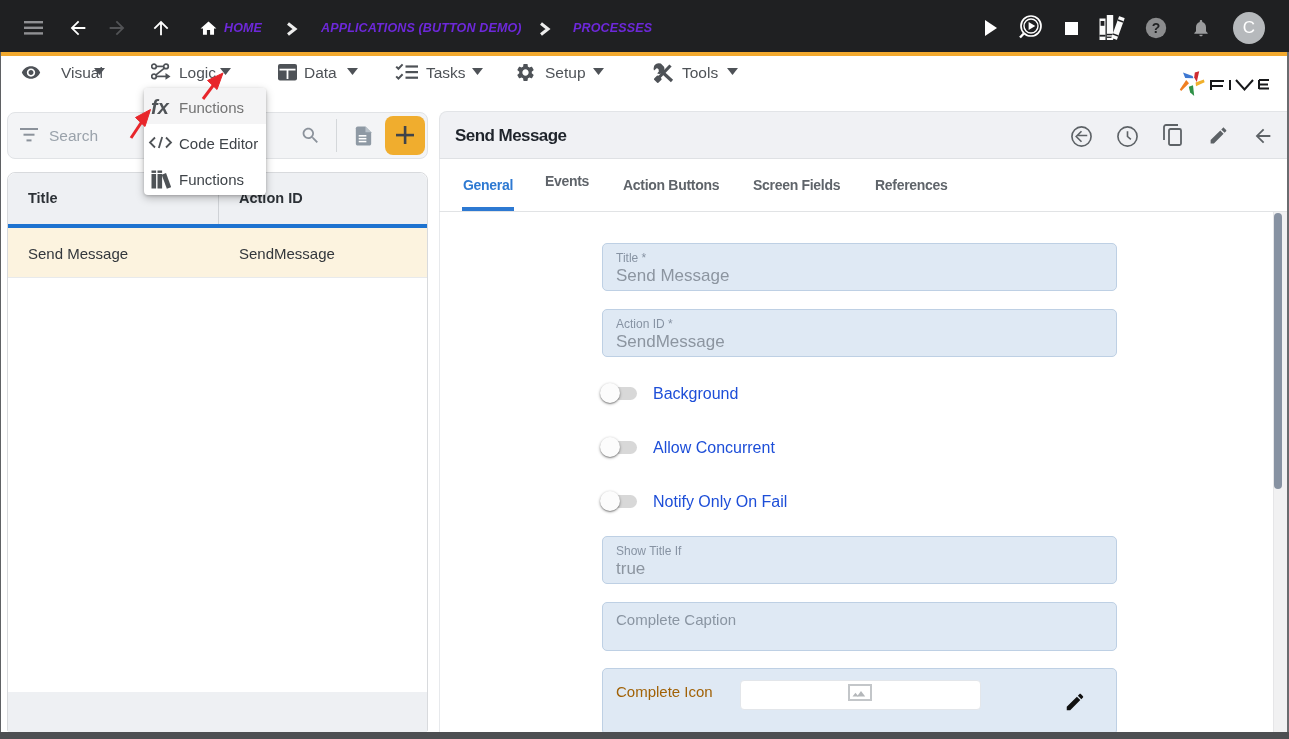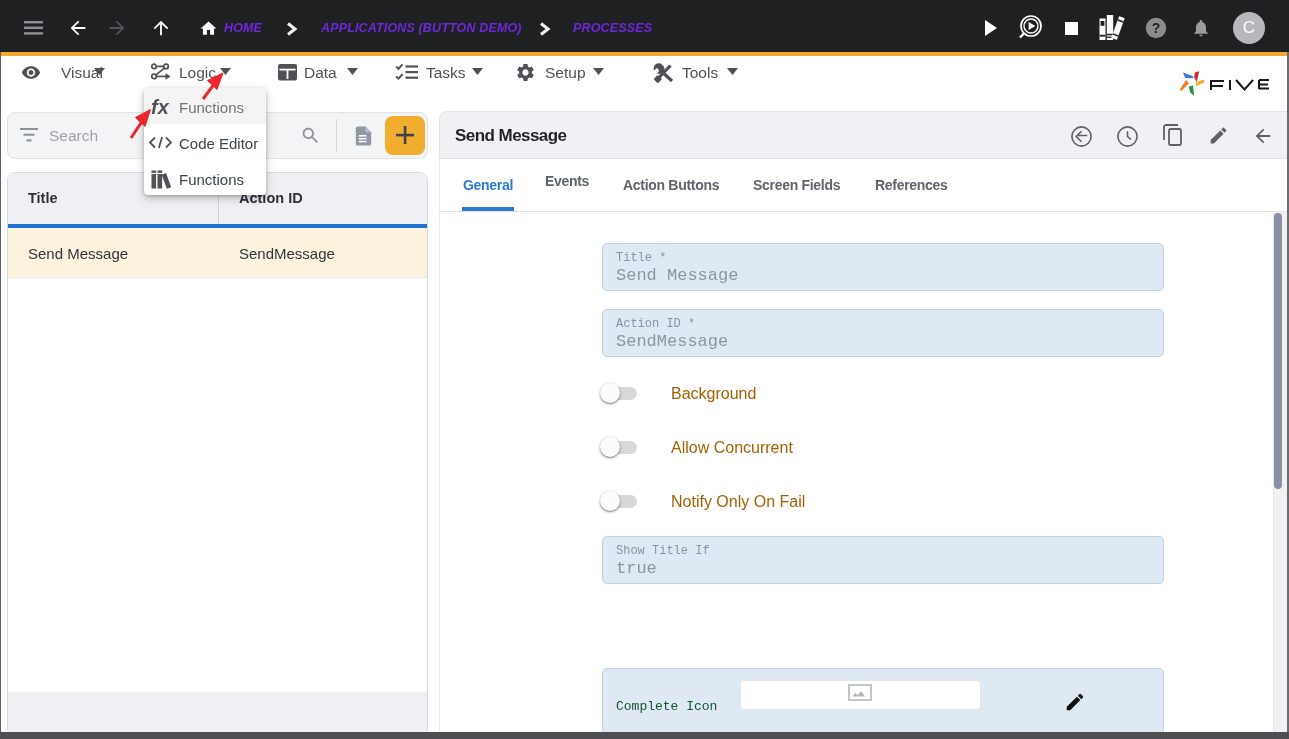--- a/index.html
+++ b/index.html
@@ -3,28 +3,28 @@
 <meta charset="utf-8">
 <style>
 * { margin:0; padding:0; box-sizing:border-box; }
 html,body { width:1289px; height:739px; overflow:hidden; background:#fff;
   font-family:"Liberation Sans", sans-serif; }
 #app { position:relative; width:1289px; height:739px; overflow:hidden; }
 .abs { position:absolute; }
 .crumb { color:#6d28d9; font-weight:bold; font-size:12.5px; letter-spacing:.15px;font-style:italic; }
 .menuitem { font-size:15.5px; color:#4e5257; }
 .tab { font-weight:bold; font-size:14px; color:#5f646a; letter-spacing:-0.3px; }
-.fldbox { position:absolute; left:602px; width:562px; background:#dfe9f4;
-  border:1px solid #bed0e4; border-radius:5px;font-family:Liberation Mono, monospace; }
+.fldbox { position:absolute; left:602px; width:515px; background:#dfe9f4;
+  border:1px solid #bed0e4; border-radius:5px; }
 .fldlabel { position:absolute; left:13px; top:7px; font-size:12px; color:#8793a3; }
 .fldval { position:absolute; left:13px; top:22px; font-size:17px; color:#8c95a0; }
 .tgl-track { position:absolute; width:36px; height:13px; border-radius:7px; background:#d8d8d8; }
 .tgl-knob { position:absolute; width:20px; height:20px; border-radius:50%; background:#fcfcfc;
   box-shadow:0 1px 3px rgba(0,0,0,.4), 0 1px 1px rgba(0,0,0,.22); }
-.tgl-label { position:absolute; font-size:16px; color:#a16207;margin-left:18px; }
+.tgl-label { position:absolute; font-size:16px; color:#1d4ed8; }
 </style>
 </head>
 <body>
 <div id="app">
 
   <div class="abs" style="left:0;top:0;width:1289px;height:52px;background:#1f2022;"></div>
   <div class="abs" style="left:0;top:52px;width:1289px;height:3.5px;background:#f2a92e;"></div>
 
   <svg class="abs" style="left:24px;top:20px;" width="20" height="16" viewBox="0 0 20 16">
     <g fill="#8f9093">
@@ -277,22 +277,25 @@
   <div class="tgl-label" style="left:653px;top:439px;">Allow Concurrent</div>
 
   <div class="tgl-track" style="left:601px;top:495px;"></div>
   <div class="tgl-knob" style="left:600px;top:491px;"></div>
   <div class="tgl-label" style="left:653px;top:493px;text-align:center;">Notify Only On Fail</div>
 
   <div class="fldbox" style="top:536px;height:48px;">
     <div class="fldlabel">Show Title If</div>
     <div class="fldval">true</div>
   </div>
+  <div class="fldbox" style="top:602px;height:49px;">
+    <div class="abs" style="left:13px;top:8px;font-size:15px;color:#8a95a2;">Complete Caption</div>
+  </div>
   <div class="fldbox" style="top:668px;height:67px;">
-    <div class="abs" style="left:13px;top:30px;font-size:13px;color:#14532d;">Complete Icon</div>
+    <div class="abs" style="left:13px;top:14px;font-size:15px;color:#a16207;">Complete Icon</div>
     <div class="abs" style="left:137px;top:11px;width:241px;height:30px;background:#fff;border:1px solid #e3e6ea;border-radius:4px;"></div>
     <svg class="abs" style="left:245px;top:15px;" width="24" height="17" viewBox="0 0 24 17">
       <rect x="1" y="1" width="22" height="15" fill="none" stroke="#c3c6c9" stroke-width="2"></rect>
       <path d="M4.5 12.5 L7.5 8.8 L10.5 12.5 Z" fill="#b4b7ba"></path>
       <path d="M9 12.5 L13 7 L17.2 12.5 Z" fill="#b4b7ba"></path>
     </svg>
   </div>
   <svg class="abs" style="left:1064px;top:691px;" width="22" height="22" viewBox="0 0 24 24">
     <path d="M3 17.25V21h3.75L17.81 9.94l-3.75-3.75L3 17.25zM20.71 7.04c.39-.39.39-1.02 0-1.41l-2.34-2.34c-.39-.39-1.02-.39-1.41 0l-1.83 1.83 3.75 3.75 1.83-1.83z" fill="#111"></path>
   </svg>

